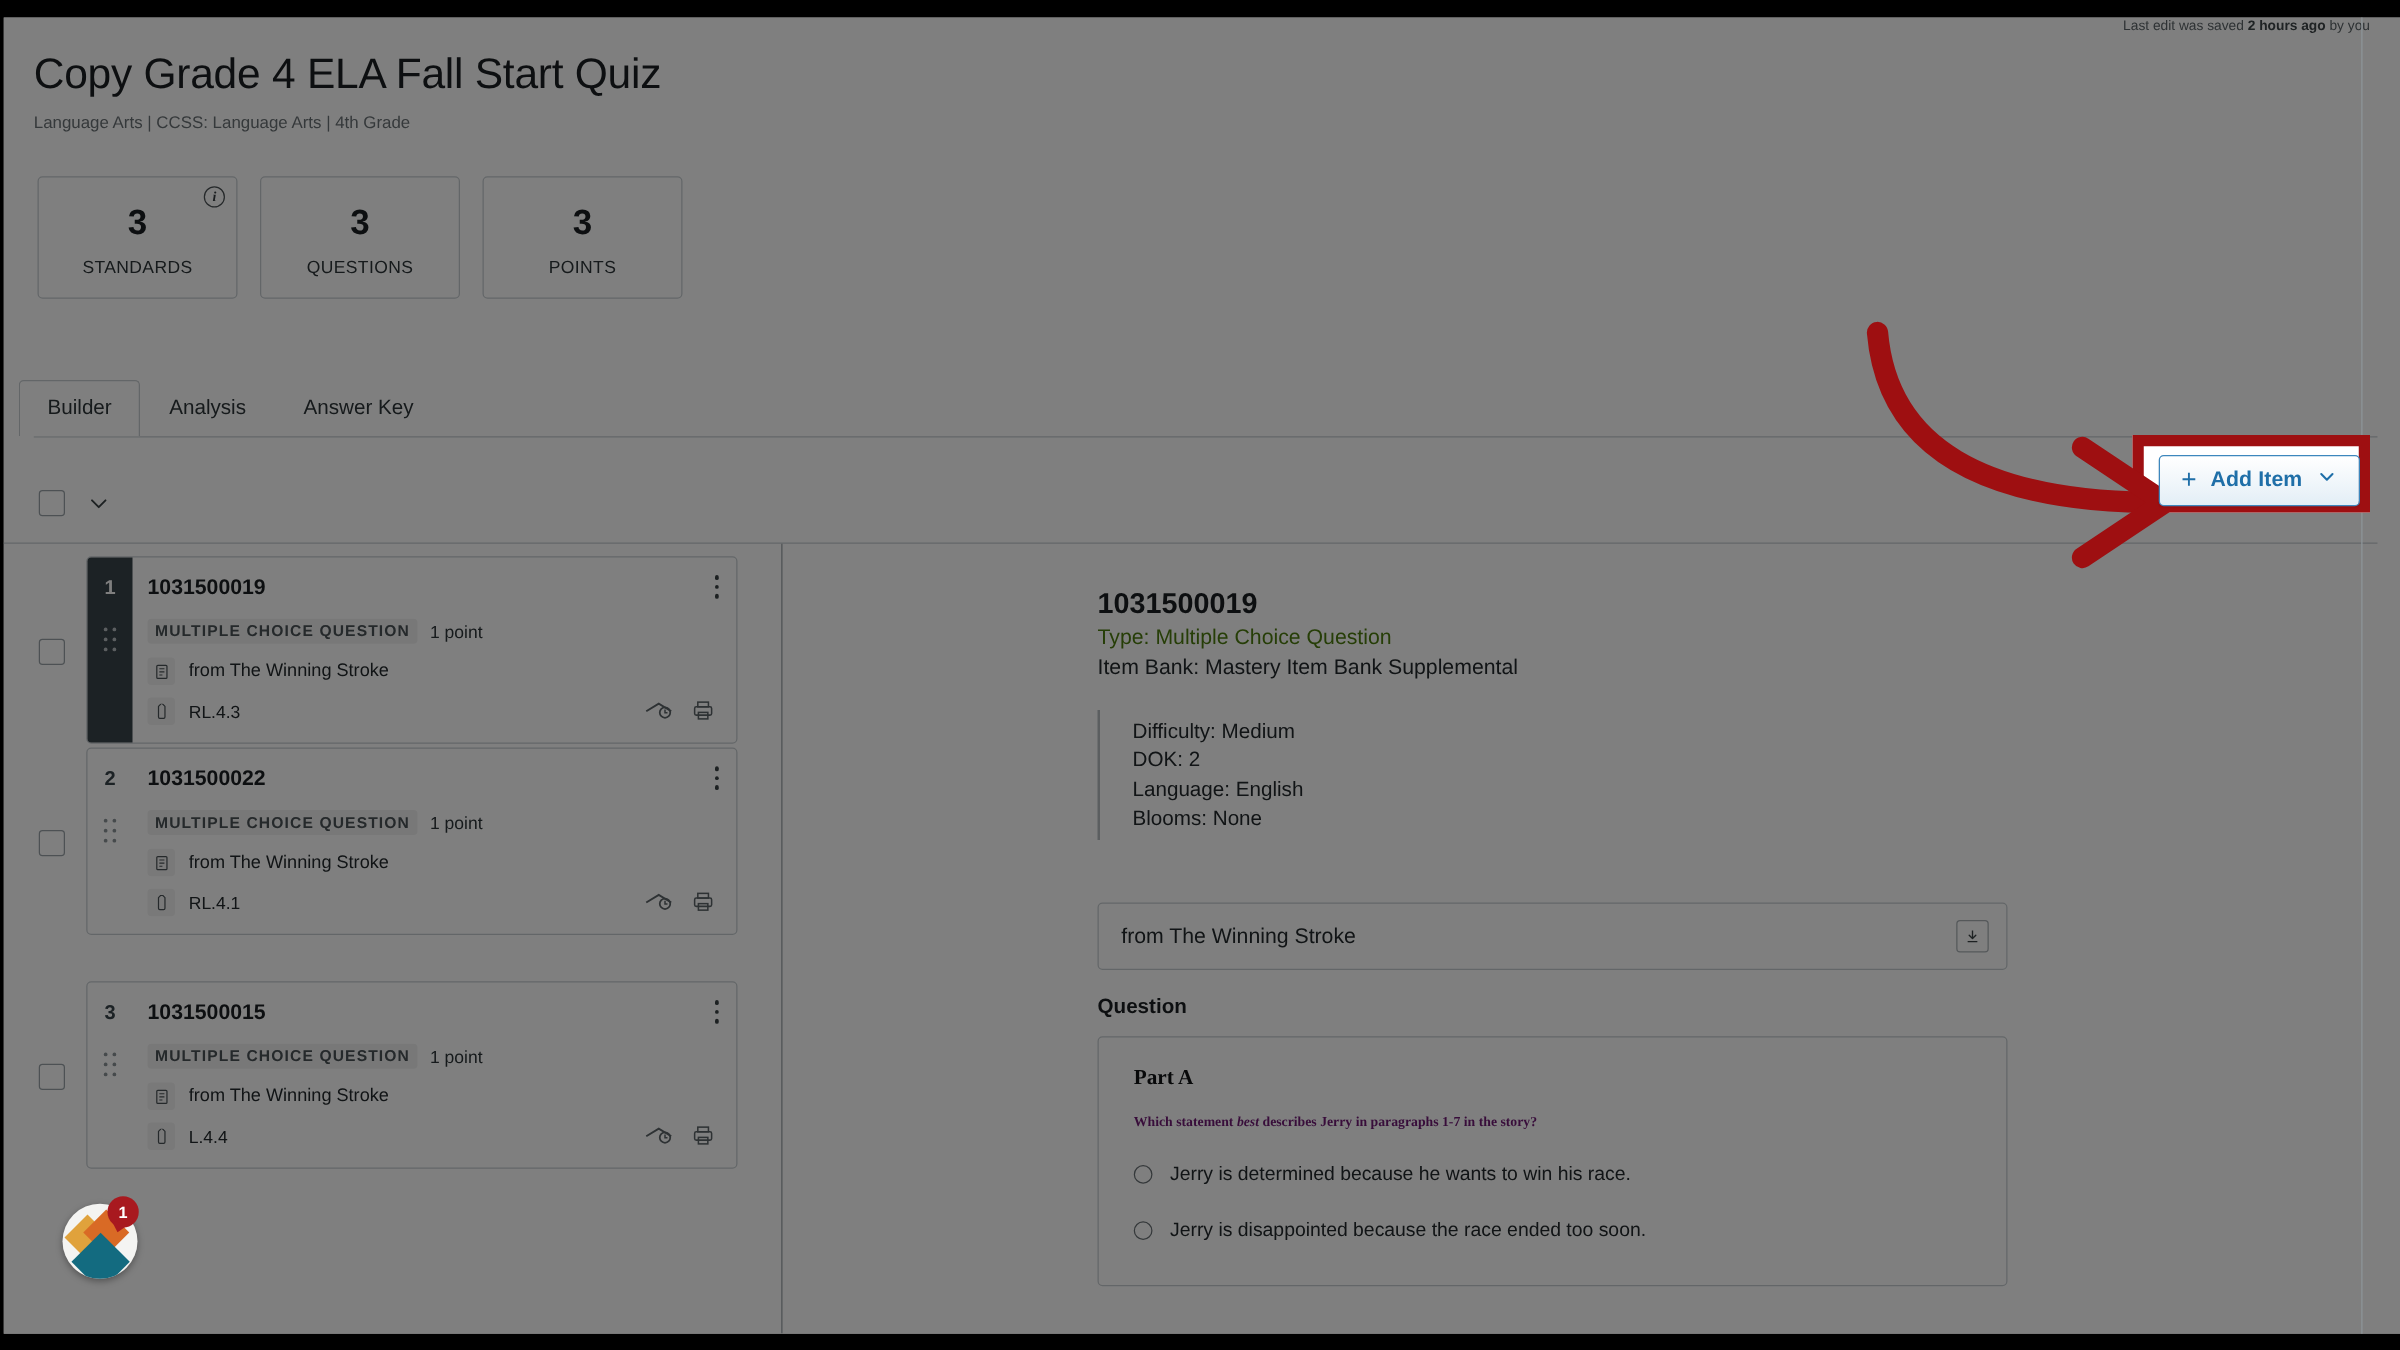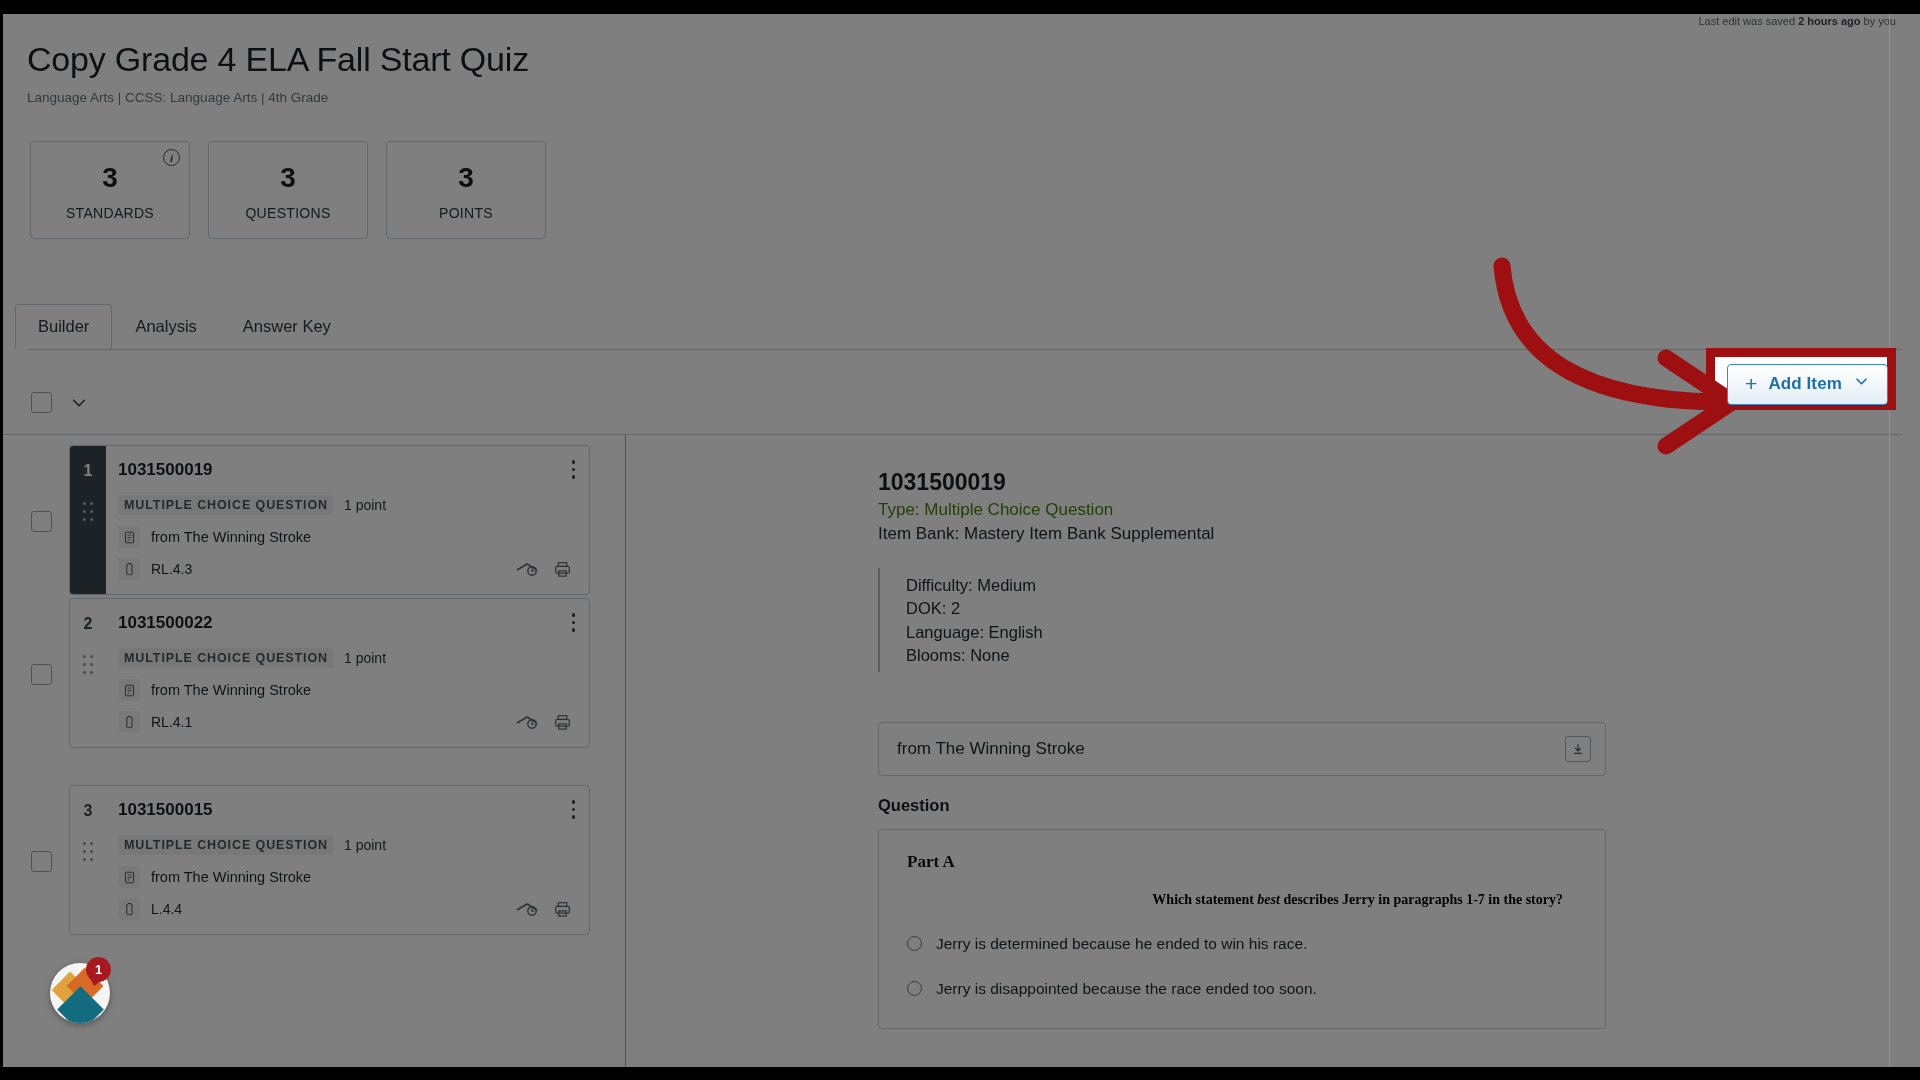--- a/index.html
+++ b/index.html
@@ -204,21 +204,21 @@
     width: 26px; height: 26px; border: 1px solid #aab1b5; border-radius: 3px;
     display: flex; align-items: center; justify-content: center; color: #3a4245;
   }
   .q-label { margin-top: 20px; font-size: 16.5px; font-weight: 700; color: #1b1f22; }
 
   .qbox {
     margin-top: 14px; width: 728px; height: 200px;
     border: 1px solid #c7cdd1; border-radius: 4px; padding: 22px 42px 0 28px; overflow: hidden;
   }
   .part-a { font-family: "Liberation Serif", serif; font-size: 17px; font-weight: 700; color: #101315; }
-  .qtext  { font-family: "Liberation Serif", serif; font-size: 14px; font-weight: 700; color: #000000; margin-top: 20px; text-align: right; }
+  .qtext  { font-family: "Liberation Serif", serif; font-size: 11px; font-weight: 700; color: #701a75; margin-top: 20px; }
   .qtext i { font-style: italic; }
   .opt { display: flex; align-items: center; gap: 14px; margin-top: 27px; }
   .opt .radio { width: 15px; height: 15px; border: 1.4px solid #6b7276; border-radius: 50%; flex: 0 0 auto; }
   .opt .otxt  { font-size: 15.5px; color: #23292c; }
 
   
   .scroll-edge { position: absolute; right: 30px; top: 14px; width: 1px; height: 1053px; background: #8d9599; z-index: 41; }
 </style>
 </head>
 <body>
@@ -492,21 +492,21 @@
         </span>
       </div>
 
       <div class="q-label">Question</div>
 
       <div class="qbox">
         <div class="part-a">Part A</div>
         <div class="qtext"><span>Which statement </span><i>best</i><span> describes Jerry in paragraphs 1-7 in the story?</span></div>
         <div class="opt">
           <span class="radio"></span>
-          <span class="otxt">Jerry is determined because he ended to win his race.</span>
+          <span class="otxt">Jerry is determined because he wants to win his race.</span>
         </div>
         <div class="opt">
           <span class="radio"></span>
           <span class="otxt">Jerry is disappointed because the race ended too soon.</span>
         </div>
       </div>
     </div>
 
     <div id="widget">
       <div class="widget-circle">

